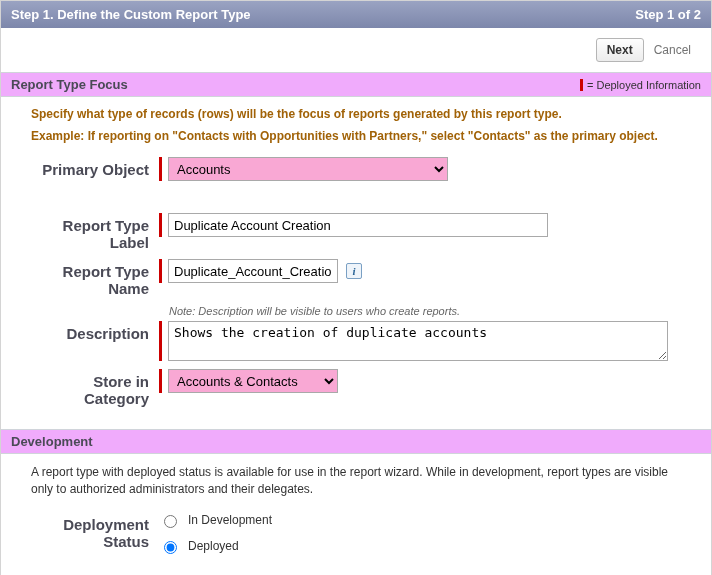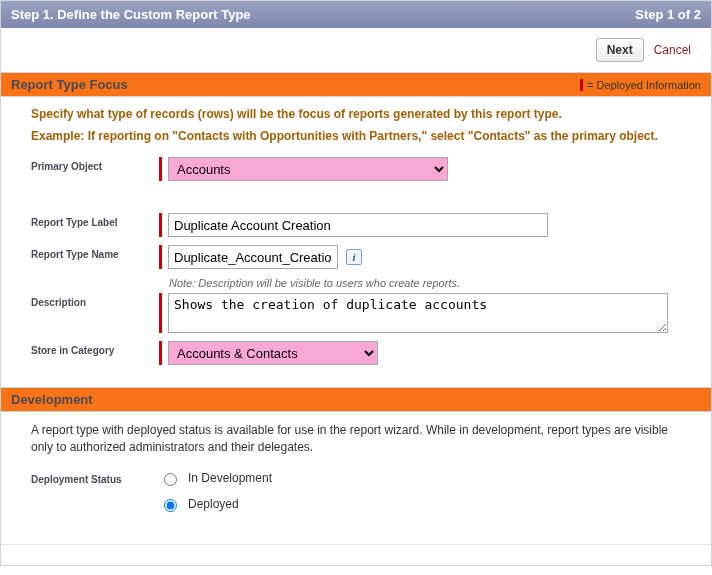--- a/index.html
+++ b/index.html
@@ -38,26 +38,26 @@
     background: linear-gradient(#fefefe, #ececec);
     border: 1px solid #b5b5b5;
     border-radius: 3px;
     padding: 4px 10px;
     font-size: 12px;
     color: #333;
     cursor: pointer;
     font-weight: bold;
   }
   .link {
-    color: #7f1d1d;
+    color: #737373;
     cursor: pointer;
     font-size: 12px;
   }
   .section-header {
-    background: #f97316;
+    background: #f0abfc;
     border-top: 1px solid #d0d4da;
     border-bottom: 1px solid #d0d4da;
     padding: 4px 10px;
     display: flex;
     justify-content: space-between;
     align-items: center;
   }
   .section-title {
     font-weight: bold;
     color: #4a4a56;
@@ -88,24 +88,24 @@
   .instructions.example {
     margin-bottom: 14px;
   }
   .form-row {
     display: flex;
     align-items: flex-start;
     margin-bottom: 8px;
   }
   .form-label {
     width: 128px;
-    text-align: left;
+    text-align: right;
     padding-right: 10px;
     padding-top: 4px;
-    font-size: 10px;
+    font-size: 15px;
     color: #4a4a56;
     font-weight: bold;
     flex-shrink: 0;
   }
   .form-field {
     display: flex;
     align-items: center;
     gap: 4px;
   }
   .field-req {
@@ -235,21 +235,21 @@
       <div class="form-label">Description</div>
       <div class="form-field">
         <div class="field-req"></div>
         <textarea style="width: 500px; height: 40px;">Shows the creation of duplicate accounts</textarea>
       </div>
     </div>
     <div class="form-row" style="margin-top:6px">
       <div class="form-label">Store in Category</div>
       <div class="form-field">
         <div class="field-req"></div>
-        <select style="width:210px">
+        <select style="width:170px">
           <option>Accounts &amp; Contacts</option>
         </select>
       </div>
     </div>
   </div>
 
   <div class="section-header">
     <span class="section-title">Development</span>
   </div>
   <div class="section-body">

